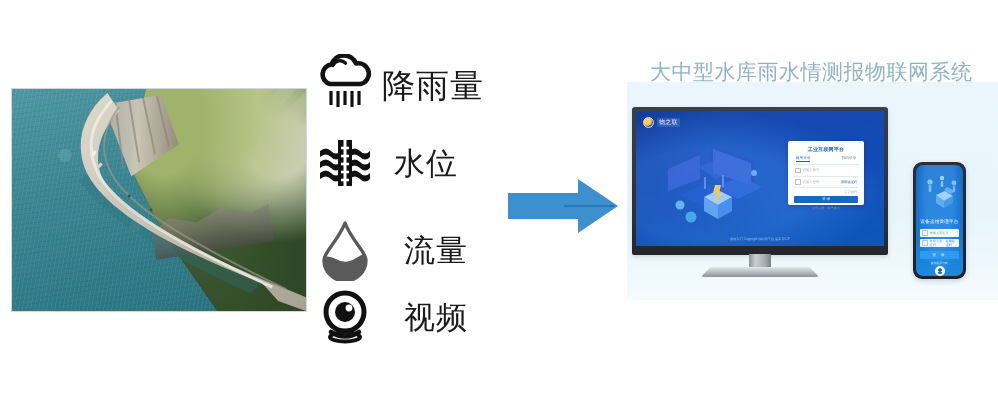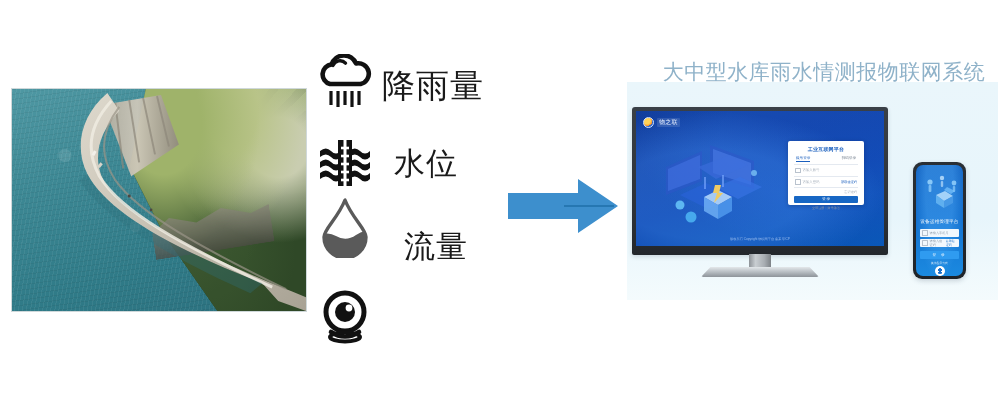--- a/index.html
+++ b/index.html
@@ -100,21 +100,21 @@
   .sensor-label {
     font-family: "DejaVu Serif", "Liberation Serif", serif;
     font-size: 31px;
     color: #1a1a1a;
     letter-spacing: 1px;
     white-space: nowrap;
     line-height: 1;
   }
   .sensor-row.r0 { top: 0px;   }
   .sensor-row.r1 { top: 78px;  }
-  .sensor-row.r2 { top: 140px; align-items: flex-end; }
+  .sensor-row.r2 { top: 165px; }
   .sensor-row.r3 { top: 232px; }
   .sensor-row.r0 .sensor-label { margin-left: 4px; font-size: 33px; }
   .sensor-row.r1 .sensor-label { margin-left: 16px; }
   .sensor-row.r2 .sensor-label { margin-left: 26px; }
   .sensor-row.r3 .sensor-label { margin-left: 26px; }
 
   
   #flow-arrow {
     position: absolute;
     left: 504px;
@@ -131,21 +131,21 @@
     top: 82px;
     width: 371px;
     height: 218px;
     background: linear-gradient(180deg, #eaf6fb 0%, #e7f5fb 62%, #f4fbfd 100%);
   }
   #system-title {
     position: absolute;
     left: 650px;
     top: 58px;
     width: 348px;
-    text-align: center;
+    text-align: left;
     font-family: "DejaVu Serif", "Liberation Serif", serif;
     font-size: 21px;
     letter-spacing: 0.5px;
     color: #8fb2c9;
     white-space: nowrap;
   }
 
   
   #monitor { position: absolute; left: 632px; top: 107px; width: 256px; height: 168px; }
   #monitor-bezel {
@@ -405,20 +405,21 @@
   <div class="sensor-row r3">
     <span class="sensor-icon">
       <svg width="56" height="58" viewBox="0 0 56 58">
         <circle cx="28" cy="24" r="19" fill="none" stroke="#111" stroke-width="5"></circle>
         <circle cx="28" cy="24" r="10" fill="#111"></circle>
         <circle cx="32" cy="20" r="3.4" fill="#fff"></circle>
         <path d="M14 44 q14 9 28 0" fill="none" stroke="#111" stroke-width="4.6" stroke-linecap="round"></path>
         <ellipse cx="28" cy="49" rx="15" ry="4.5" fill="none" stroke="#111" stroke-width="4"></ellipse>
       </svg>
     </span>
+    <span class="sensor-label">视频</span>
   </div>
 </div>
 
 <div id="flow-arrow">
   <svg width="118" height="58" viewBox="0 0 118 58">
     <path d="M4 16 L74 16 L74 2 L114 29 L74 56 L74 42 L4 42 Z" fill="#3d8fcd"></path>
     <line x1="60" y1="29" x2="110" y2="29" stroke="#1f6fa8" stroke-width="1.4"></line>
   </svg>
 </div>
 

